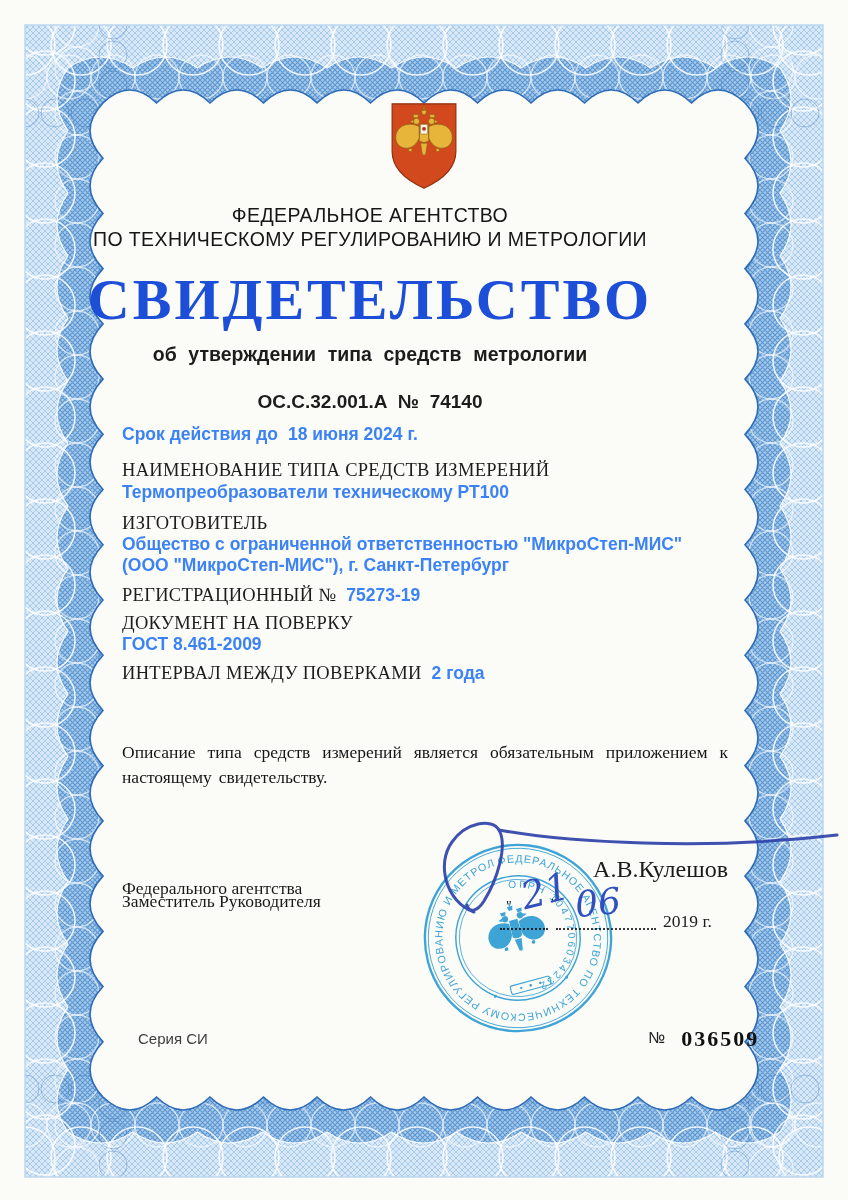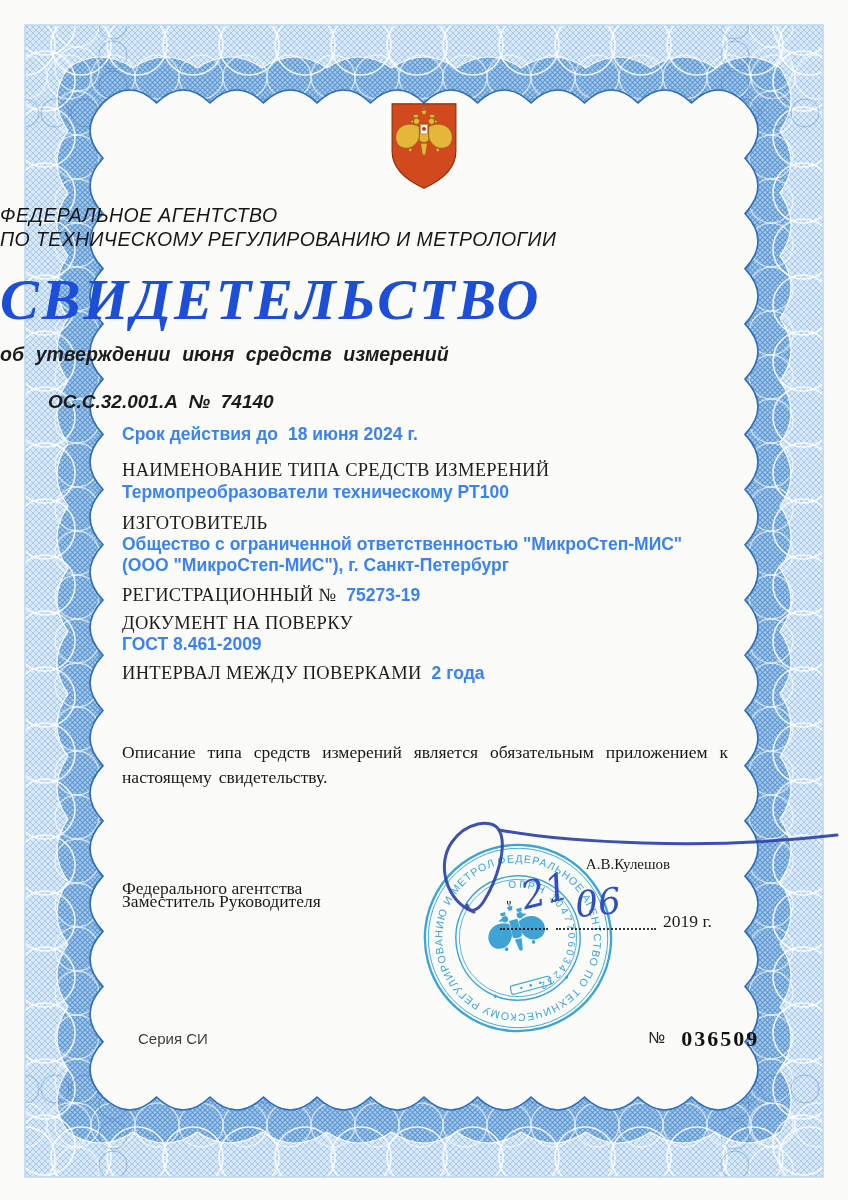--- a/index.html
+++ b/index.html
@@ -3,42 +3,42 @@
 <meta charset="utf-8">
 <style>
   html,body{margin:0;padding:0;background:#888;}
   .page{
     position:relative;width:848px;height:1200px;margin:0 auto;
     background:#fbfbf8;overflow:hidden;
     font-family:"Liberation Serif","DejaVu Serif",serif;color:#1a1a1a;
   }
   #border-svg{position:absolute;left:0;top:0;width:848px;height:1200px;z-index:0;}
   .abs{position:absolute;z-index:2;}
-  .ctr{left:0;width:740px;text-align:left;font-style:italic;}
+  .ctr{left:0;width:740px;text-align:center;}
   .sans{font-family:"Liberation Sans","DejaVu Sans",sans-serif;}
-  .pre{white-space:pre;margin-left:48px;}
+  .pre{white-space:pre;}
 
   .emblem{left:384px;top:99px;width:80px;height:94px;}
   .agency{font-family:"Liberation Sans","DejaVu Sans",sans-serif;font-size:19.5px;letter-spacing:.4px;color:#161616;}
   .agency.l1{top:204px;}
   .agency.l2{top:228px;}
 
   .main-title{top:266px;font-weight:700;font-size:58px;letter-spacing:3px;color:#1d4ed8;}
   .subtitle{top:343px;font-weight:700;font-size:19.5px;word-spacing:.32em;color:#1c1c1c;}
   .doc-number{top:391px;font-weight:700;font-size:19px;color:#1c1c1c;}
 
   .body-left{left:122px;width:606px;}
   .lbl{font-size:18.5px;letter-spacing:.3px;color:#1d1d1d;}
   .val{font-family:"Liberation Sans","DejaVu Sans",sans-serif;font-weight:700;font-size:17.5px;color:#3b82f6;}
   .gap{margin-left:10px;}
   .para{font-size:17.5px;line-height:25px;text-align:justify;text-align-last:left;color:#161616;word-spacing:.14em;}
   .bs{font-family:"Liberation Sans","DejaVu Sans",sans-serif;font-weight:700;}
 
   .signer{font-size:17.5px;}
-  .signer-name{font-size:15px;text-align:center;}
+  .signer-name{font-size:24px;text-align:right;}
 
   .stamp-wrap{left:421px;top:841px;width:194px;height:194px;z-index:3;mix-blend-mode:multiply;opacity:.92;transform:rotate(-15deg);}
   .overlay-svg{position:absolute;left:0;top:0;width:848px;height:1200px;z-index:4;pointer-events:none;}
 
   .hw{font-family:"DejaVu Serif",serif;font-style:italic;color:#3050c0;z-index:5;}
   .hw-day{left:521px;top:869px;font-size:38px;transform:rotate(-14deg);}
   .hw-month{left:575px;top:882px;font-size:36px;transform:rotate(-6deg);}
   .q{font-size:14px;color:#222;z-index:5;}
   .q1{left:506px;top:899px;}
   .q2{left:551px;top:897px;}
@@ -403,21 +403,21 @@
       <use href="#eagle" fill="#e7b53a" stroke="#7a5a10" stroke-width="0.8" transform="translate(7,9) scale(0.86)"></use>
       <rect x="45.5" y="32" width="9" height="12" rx="1.5" fill="#f4f0e8" stroke="#7a5a10" stroke-width="0.6"></rect>
       <circle cx="50" cy="37.5" r="2.4" fill="#b8301f"></circle>
     </svg>
   </div>
 
   <div class="abs ctr agency l1">ФЕДЕРАЛЬНОЕ АГЕНТСТВО</div>
   <div class="abs ctr agency l2">ПО ТЕХНИЧЕСКОМУ РЕГУЛИРОВАНИЮ И МЕТРОЛОГИИ</div>
 
   <div class="abs ctr main-title">СВИДЕТЕЛЬСТВО</div>
-  <div class="abs ctr subtitle sans">об утверждении июня средств измерений</div>
+  <div class="abs ctr subtitle sans">об утверждении типа средств метрологии</div>
   <div class="abs ctr doc-number sans pre">ОС.С.32.001.А  №  74140</div>
 
   <div class="abs body-left" style="top:424px">
     <span class="val">Срок действия до</span><span class="val gap">18 июня 2024 г.</span>
   </div>
 
   <div class="abs body-left lbl" style="top:460px">НАИМЕНОВАНИЕ ТИПА СРЕДСТВ ИЗМЕРЕНИЙ</div>
   <div class="abs body-left val" style="top:482px">Термопреобразователи техническому РТ100</div>
 
   <div class="abs body-left val" style="top:534px">Общество с ограниченной ответственностью "МикроСтеп-МИС"</div>

